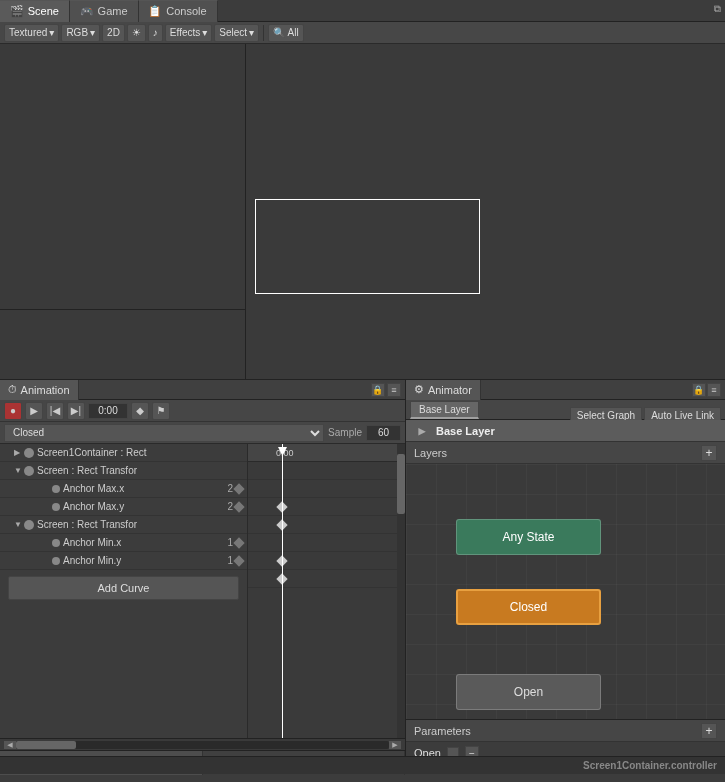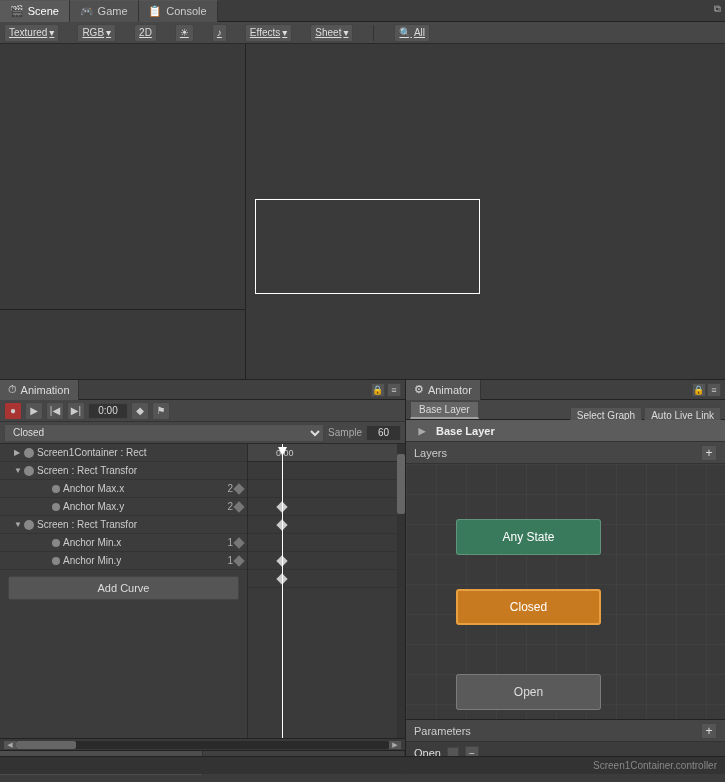--- a/index.html
+++ b/index.html
@@ -49,23 +49,22 @@
       cursor: pointer;
     }
 
     
     .toolbar {
       display: flex;
       align-items: center;
       height: 22px;
       background: #474747;
       border-bottom: 1px solid #2a2a2a;
-      gap: 18px;
+      gap: 2px;
       padding: 0 4px;
-      text-decoration: underline;
     }
     .toolbar-item {
       display: flex;
       align-items: center;
       height: 18px;
       padding: 0 4px;
       background: #555;
       border: 1px solid #444;
       border-radius: 2px;
       color: #ddd;
@@ -655,20 +654,21 @@
       padding: 0 8px;
       font-size: 10px;
       color: #888;
       position: absolute;
       bottom: 0;
       left: 0;
       width: 100%;
     }
     .footer-right {
       margin-left: auto;
+      font-weight: bold;
     }
 
     
     .timeline-scrollbar {
       width: 8px;
       background: #333;
       position: absolute;
       right: 0;
       top: 0;
       bottom: 0;
@@ -748,21 +748,21 @@
   <div class="toolbar-item">
     <span>2D</span>
   </div>
   <div class="toolbar-item">☀</div>
   <div class="toolbar-item">♪</div>
   <div class="toolbar-item">
     <span>Effects</span>
     <span>▾</span>
   </div>
   <div class="toolbar-item">
-    <span>Sheet</span>
+    <span>Select</span>
     <span>▾</span>
   </div>
   <div class="toolbar-sep"></div>
   <div class="toolbar-item">
     <span>🔍</span>
     <span>All</span>
   </div>
 </div>
 
 <div class="viewport">

